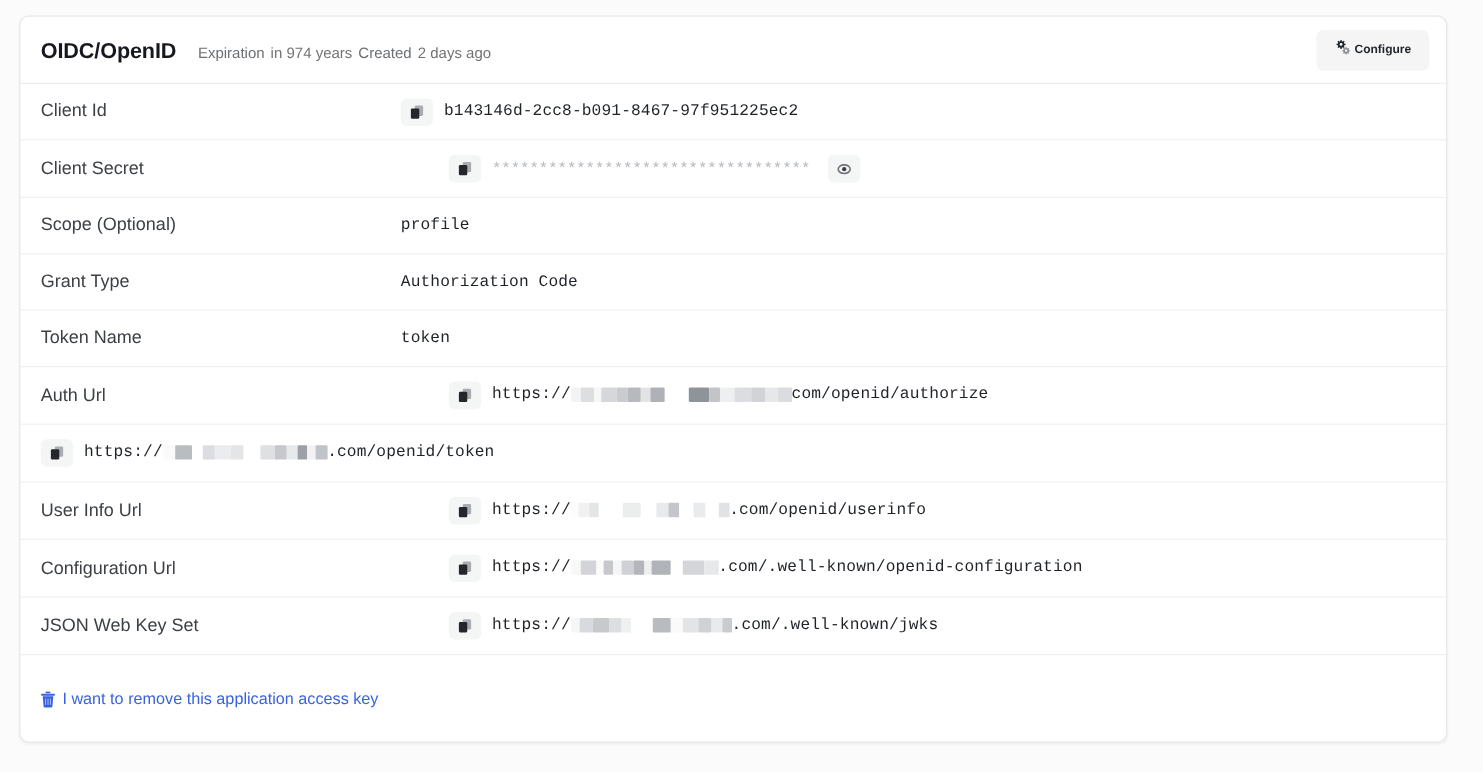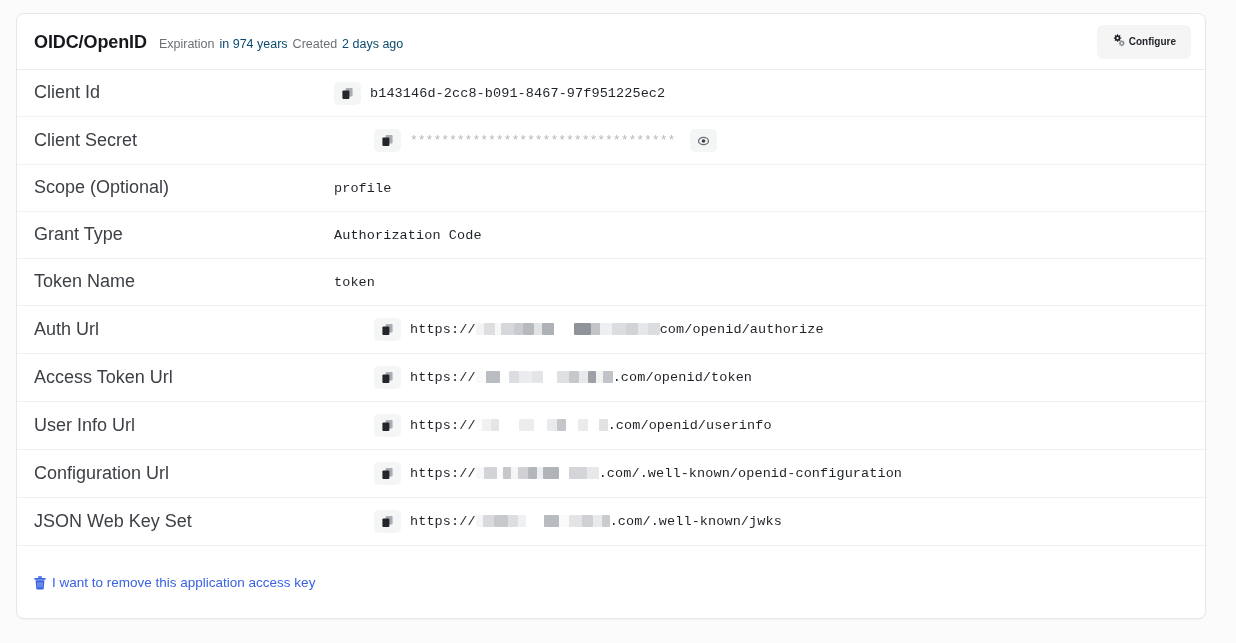--- a/index.html
+++ b/index.html
@@ -37,39 +37,39 @@
     position: relative;
     height: 56px;
     border-bottom: 1px solid #eceded;
     display: flex;
     align-items: center;
     padding: 0 14px 0 17px;
   }
   .title-wrap {
     display: flex;
     align-items: baseline;
-    gap: 12px;
+    gap: 18px;
   }
   .card-title {
     font-size: 18px;
     font-weight: 700;
     color: #16181d;
     letter-spacing: -0.1px;
     line-height: 1;
   }
   .meta {
     display: flex;
     align-items: baseline;
     gap: 5px;
     font-size: 12.5px;
     line-height: 1;
     white-space: nowrap;
   }
   .meta-label { color: #6b7076; }
-  .meta-value { color: #0c4a6e; }
+  .meta-value { color: #737373; }
 
   .configure-btn {
     position: absolute;
     right: 14px;
     top: 50%;
     transform: translateY(-50%);
     display: inline-flex;
     align-items: center;
     gap: 2px;
     height: 34px;
@@ -91,21 +91,21 @@
     min-height: 47px;
     border-bottom: 1px solid #eff0f1;
     padding: 0 17px;
   }
   .row.tall { min-height: 48px; gap: 40px; }
   .row:last-of-type { border-bottom: 1px solid #eff0f1; }
 
   .row-label {
     width: 300px;
     flex: 0 0 300px;
-    font-size: 18px;
+    font-size: 15px;
     color: #3d4146;
     line-height: 1.2;
   }
   .row-value {
     flex: 1 1 auto;
     display: flex;
     align-items: center;
     gap: 9px;
     min-width: 0;
   }
@@ -299,21 +299,20 @@
             <i class="redact" style="width:12px;background:#d2d3d6;"></i>
             <i class="redact" style="width:10px;background:#e6e7e9;"></i>
             <i class="redact" style="width:12px;background:#dbdcdf;"></i>
           </span>
           <span class="mono">com/openid/authorize</span>
         </span>
       </div>
     </div>
 
     <div class="row tall">
-      <div class="row-label">Access Token Url</div>
       <div class="row-value">
         <button class="icon-btn">
           <span>
             <svg width="13" height="13" viewBox="0 0 13 13" aria-hidden="true">
               <rect x="4.6" y="1.0" width="7.0" height="8.6" rx="1.1" fill="#a9adb2"></rect>
               <rect x="1.4" y="3.4" width="7.0" height="8.6" rx="1.1" fill="#23262b"></rect>
             </svg>
           </span>
         </button>
         <span class="url">

